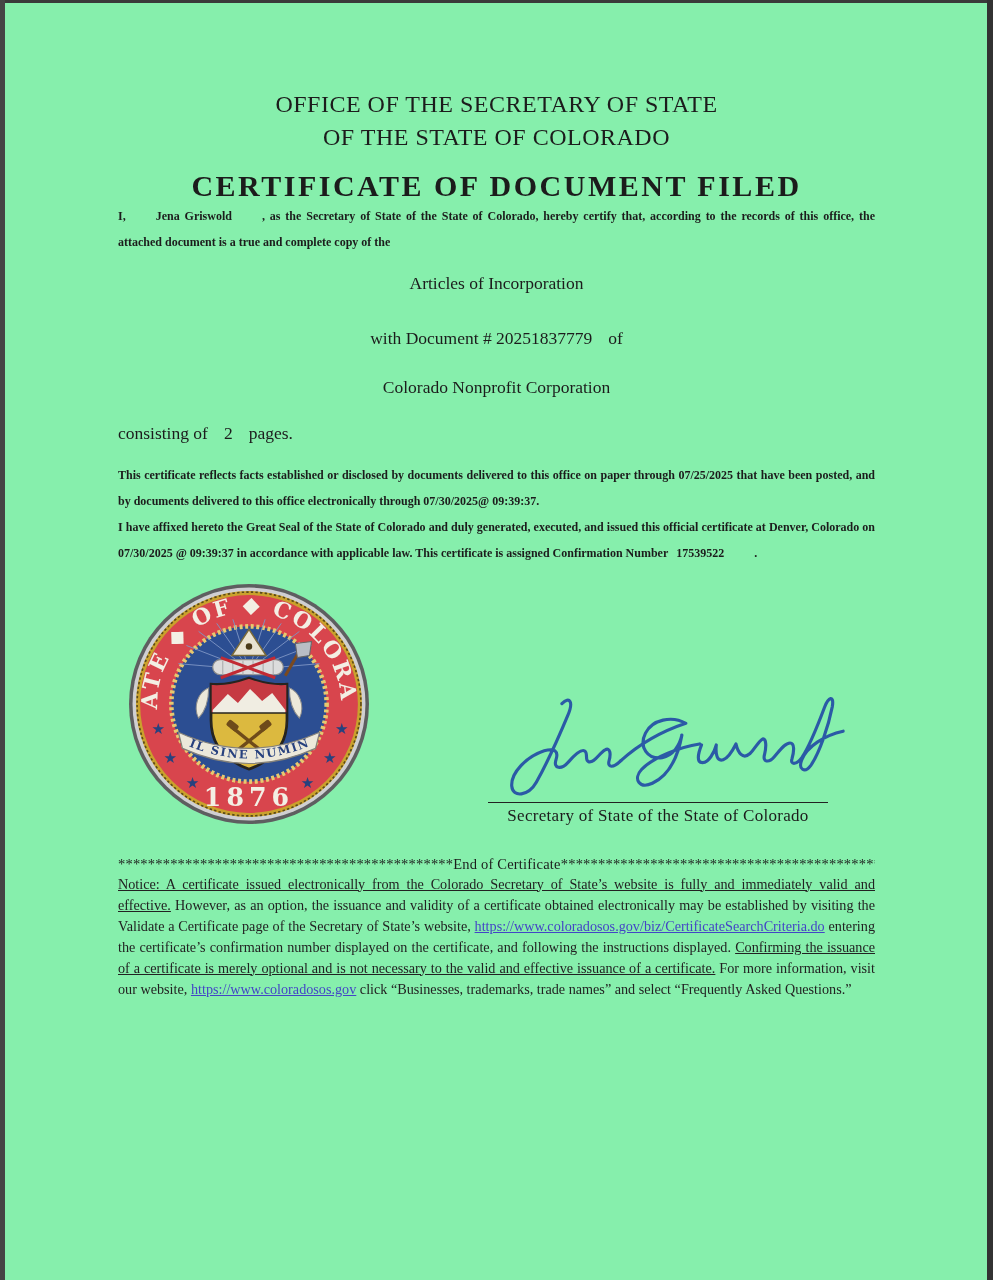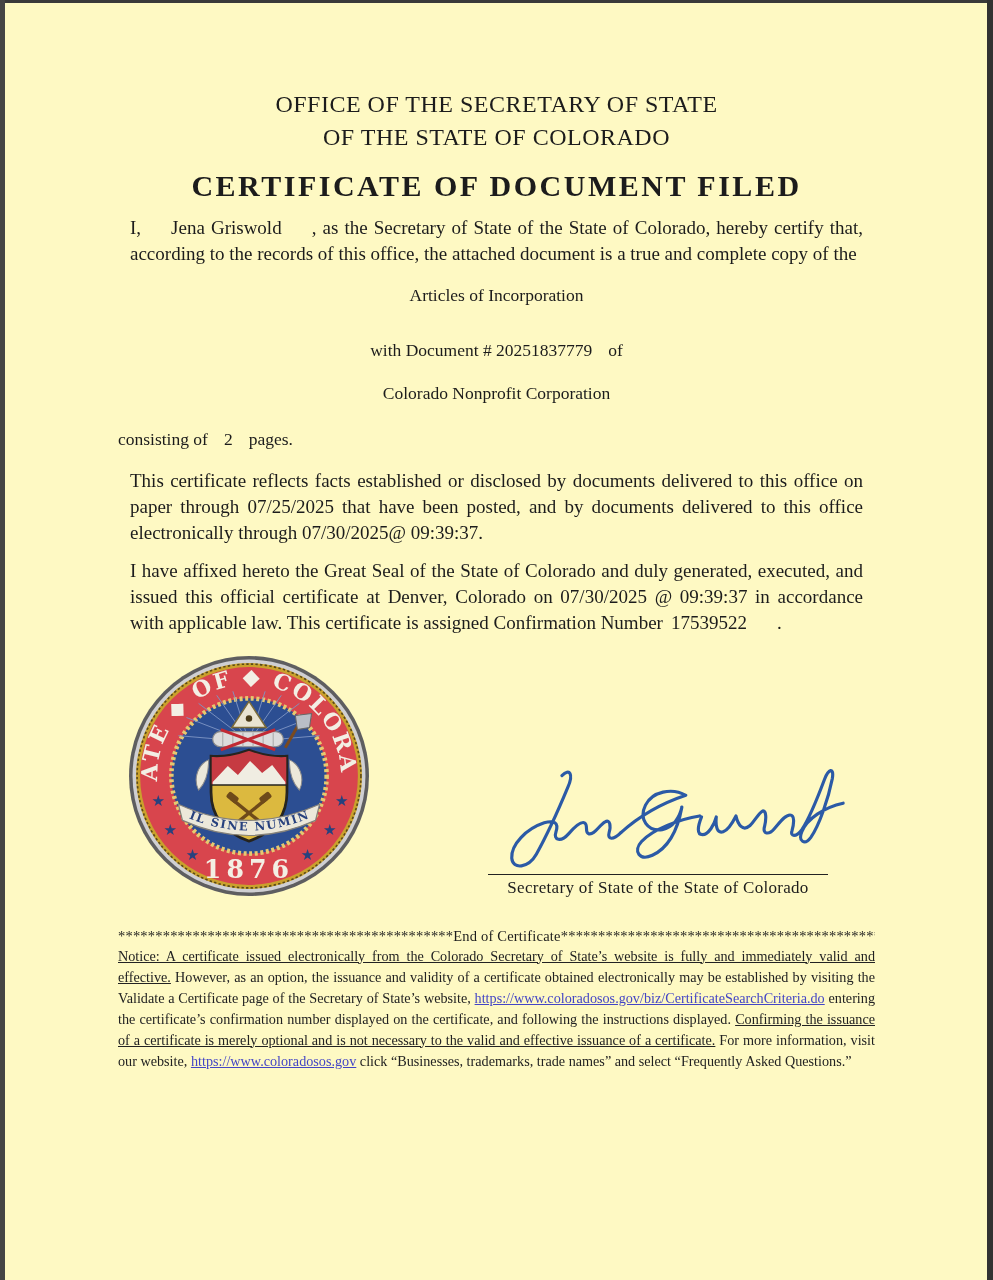--- a/index.html
+++ b/index.html
@@ -1,41 +1,41 @@
 <!DOCTYPE html>
 <html><head>
 <meta charset="utf-8">
 <style>
   html,body{margin:0;padding:0;background:#e9e9e9;}
   .page{
     position:relative;
     width:993px;height:1280px;
     margin:0 auto;
-    background:#fef9c3;
+    background:#86efac;
     font-family:"Liberation Serif","DejaVu Serif",serif;
     color:#1c1c1c;
     overflow:hidden;
   }
   .edge{position:absolute;background:#3a3a3a;}
   .edge-top{top:0;left:0;width:993px;height:3px;}
   .edge-left{top:0;left:0;width:5px;height:1280px;background:#454545;}
   .edge-right{top:0;right:0;width:6px;height:1280px;background:#323232;}
 
   .content{padding:0 118px;}
 
   .doc-header{margin-top:88px;text-align:center;font-size:24px;line-height:33px;letter-spacing:.5px;}
   .doc-title{margin-top:15px;text-align:center;font-size:30px;font-weight:bold;letter-spacing:2.5px;}
 
-  p.body-par{font-size:19px;line-height:26px;text-align:justify;margin:12px;}
+  p.body-par{font-size:12px;line-height:26px;text-align:justify;margin:0;font-weight:bold;}
   .par-intro{margin-top:37px;}
   .center-line{text-align:center;font-size:17.5px;line-height:24px;margin:0;}
   .line-doctype{margin-top:16px;}
   .line-docnum{margin-top:31px;}
   .line-entity-name{margin-top:11px;}
-  .line-entity-type{margin-top:19px;}
+  .line-entity-type{margin-top:25px;}
   .line-entity-id{margin-top:27px;}
   .line-consisting{text-align:left;font-size:17.5px;margin-top:24px;}
   .par-facts{margin-top:15px;}
   .par-seal{margin-top:26px;}
 
   .gap-wide{display:inline-block;width:30px;}
   .gap-med{display:inline-block;width:16px;}
   .gap-sm{display:inline-block;width:8px;}
 
   .seal-sig-row{display:flex;align-items:flex-end;margin-top:10px;height:250px;}

